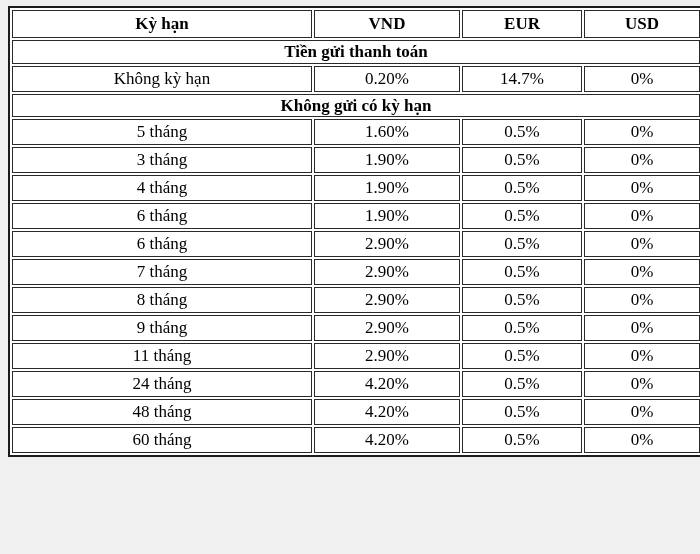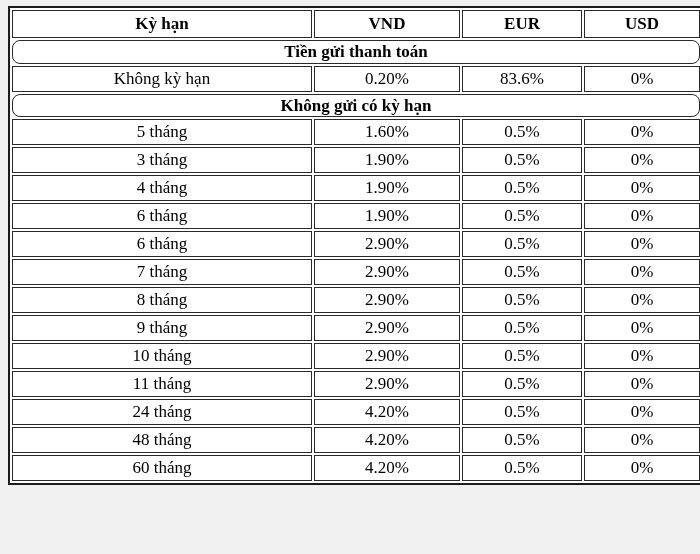--- a/index.html
+++ b/index.html
@@ -39,21 +39,20 @@
   table.rates th {
     font-weight: bold;
     height: 24px;
   }
   table.rates td {
     height: 22px;
   }
   table.rates td.section {
     font-weight: bold;
     height: 19px;
-    border-radius: 8px;
   }
   col.c-term { width: 300px; }
   col.c-vnd  { width: 146px; }
   col.c-eur  { width: 120px; }
   col.c-usd  { width: 116px; }
 </style>
 </head>
 <body>
 
 <div class="page">
@@ -72,21 +71,21 @@
         <th>USD</th>
       </tr>
     </thead>
     <tbody id="table-body">
         <tr>
           <td colspan="4" class="section">Tiền gửi thanh toán</td>
         </tr>
         <tr>
           <td>Không kỳ hạn</td>
           <td>0.20%</td>
-          <td>83.6%</td>
+          <td>14.7%</td>
           <td>0%</td>
         </tr>
         <tr>
           <td colspan="4" class="section">Không gửi có kỳ hạn</td>
         </tr>
         <tr>
           <td>5 tháng</td>
           <td>1.60%</td>
           <td>0.5%</td>
           <td>0%</td>
@@ -127,26 +126,20 @@
           <td>0.5%</td>
           <td>0%</td>
         </tr>
         <tr>
           <td>9 tháng</td>
           <td>2.90%</td>
           <td>0.5%</td>
           <td>0%</td>
         </tr>
         <tr>
-          <td>10 tháng</td>
-          <td>2.90%</td>
-          <td>0.5%</td>
-          <td>0%</td>
-        </tr>
-        <tr>
           <td>11 tháng</td>
           <td>2.90%</td>
           <td>0.5%</td>
           <td>0%</td>
         </tr>
         <tr>
           <td>24 tháng</td>
           <td>4.20%</td>
           <td>0.5%</td>
           <td>0%</td>

